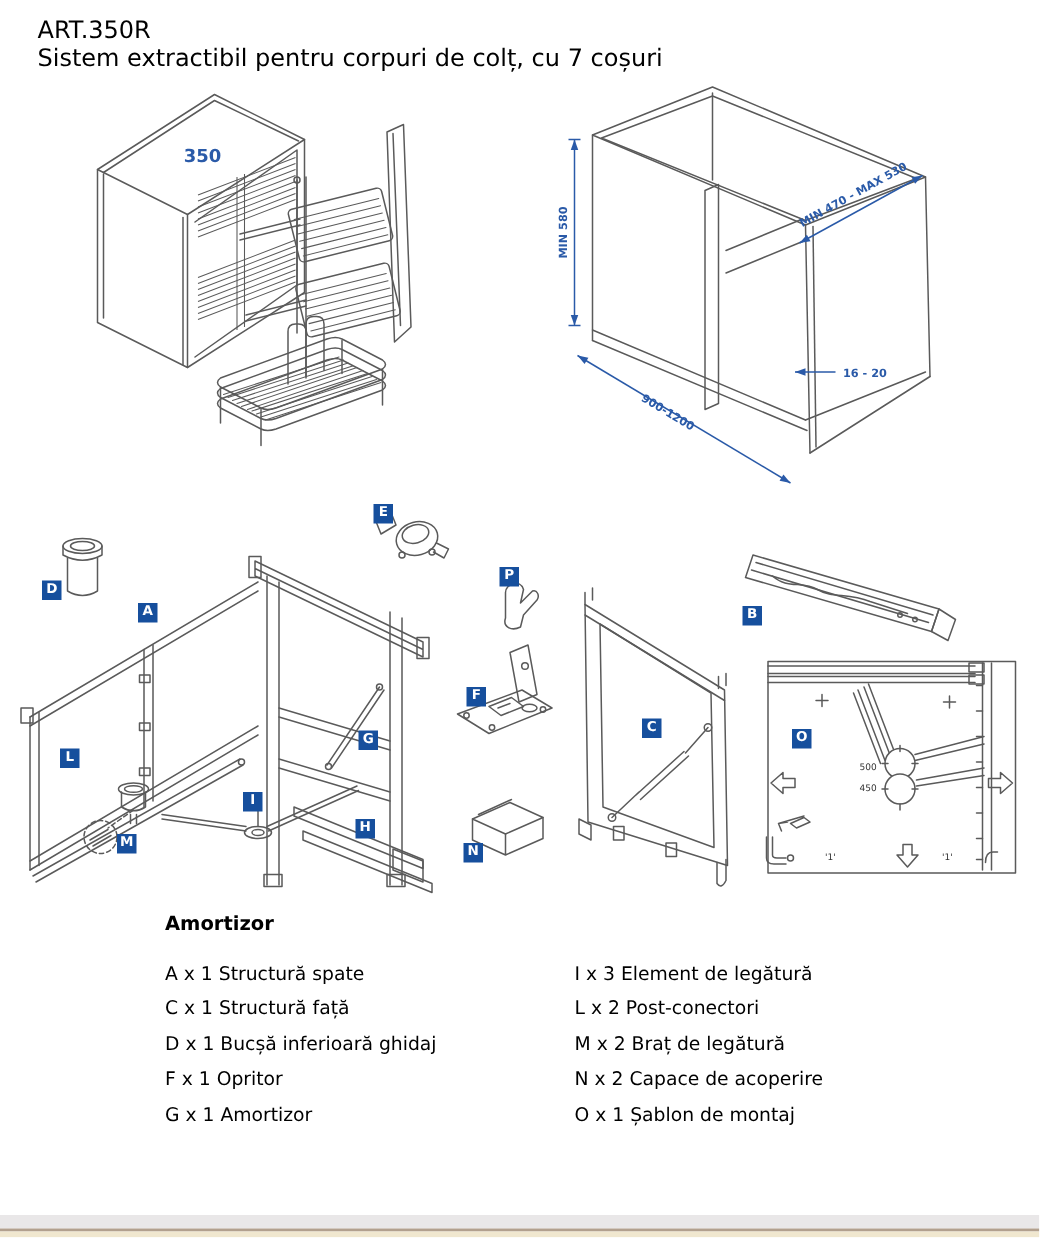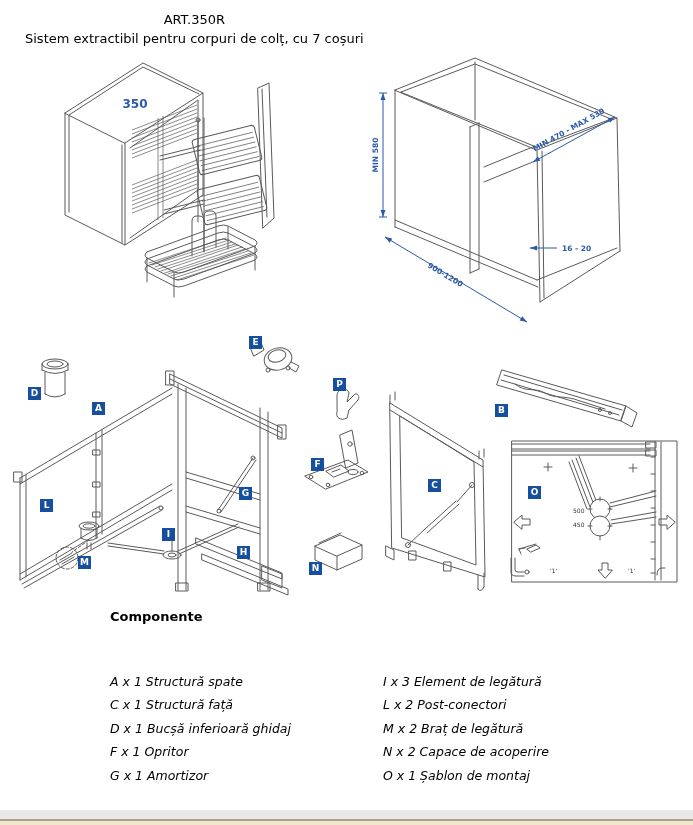--- a/index.html
+++ b/index.html
@@ -1,32 +1,32 @@
 <!DOCTYPE html>
 <html style="--accent: #2a5aa8; --label_bg: #164f9d; --line: #5a5a5a; --text: #000000; --bar_gray: #e9e7e8; --bar_line: #b2a08e; --bar_beige: #f0e7cf;"><head>
 <meta charset="utf-8">
 <style>
   html,body{margin:0;padding:0;background:#fff;}
   #page{position:relative;width:693px;height:825px;background:#fff;overflow:hidden;
         font-family:"DejaVu Sans",sans-serif;color:var(--text,#000);}
-  .title-block{position:absolute;left:25px;top:11px;font-size:13px;line-height:18.5px;white-space:nowrap;text-align:center;}
+  .title-block{position:absolute;left:25px;top:11px;font-size:16px;line-height:18.5px;white-space:nowrap;}
   .drawing{position:absolute;}
   .ln{stroke:var(--line,#5a5a5a);stroke-width:1;fill:none;stroke-linecap:round;stroke-linejoin:round;}
   .lnf{stroke:var(--line,#5a5a5a);stroke-width:1;fill:#fff;stroke-linejoin:round;}
   .hatch{stroke:var(--line,#5a5a5a);stroke-width:.7;fill:none;}
   .dashed{stroke-dasharray:3,2;}
   .dim{stroke:var(--accent,#2a5aa8);stroke-width:1;fill:none;}
   .dimhead{fill:var(--accent,#2a5aa8);stroke:none;}
   .dimtext{fill:var(--accent,#2a5aa8);font-size:7.5px;font-weight:bold;}
   .bigdim{fill:var(--accent,#2a5aa8);font-size:12px;font-weight:bold;}
   .tiny{fill:#333;font-size:6px;}
   .plabel{position:absolute;width:13px;height:13px;background:var(--label_bg,#164f9d);color:#fff;
           font-size:9px;font-weight:bold;line-height:13px;text-align:center;}
   .comp-heading{position:absolute;left:110px;top:609px;font-size:13px;font-weight:bold;}
-  .comp-col{position:absolute;top:670px;font-size:12.5px;font-style:italic;}
+  .comp-col{position:absolute;top:637px;font-size:12.5px;}
   .comp-item{height:23.4px;line-height:23.4px;white-space:nowrap;}
   .bar{position:absolute;left:0;width:693px;}
   #bar-gray{top:810px;height:9px;background:var(--bar_gray,#e9e7e8);}
   #bar-line{top:819px;height:2px;background:var(--bar_line,#b2a08e);}
   #bar-beige{top:821px;height:4px;background:var(--bar_beige,#f0e7cf);}
 </style>
 </head>
 <body>
 
 <div id="page">
@@ -248,21 +248,21 @@
   <div class="plabel" style="left:311px;top:458px">F</div>
   <div class="plabel" style="left:239px;top:487px">G</div>
   <div class="plabel" style="left:237px;top:546px">H</div>
   <div class="plabel" style="left:162px;top:528px">I</div>
   <div class="plabel" style="left:40px;top:499px">L</div>
   <div class="plabel" style="left:78px;top:556px">M</div>
   <div class="plabel" style="left:309px;top:562px">N</div>
   <div class="plabel" style="left:528px;top:486px">O</div>
   <div class="plabel" style="left:333px;top:378px">P</div>
 
-  <div class="comp-heading">Componente</div>
+  <div class="comp-heading">Amortizor</div>
   <div class="comp-col" style="left:110px">
     <div class="comp-item">A x 1 Structură spate</div>
     <div class="comp-item">C x 1 Structură față</div>
     <div class="comp-item">D x 1 Bucșă inferioară ghidaj</div>
     <div class="comp-item">F x 1 Opritor</div>
     <div class="comp-item">G x 1 Amortizor</div>
   </div>
   <div class="comp-col" style="left:383px">
     <div class="comp-item">I x 3 Element de legătură</div>
     <div class="comp-item">L x 2 Post-conectori</div>

